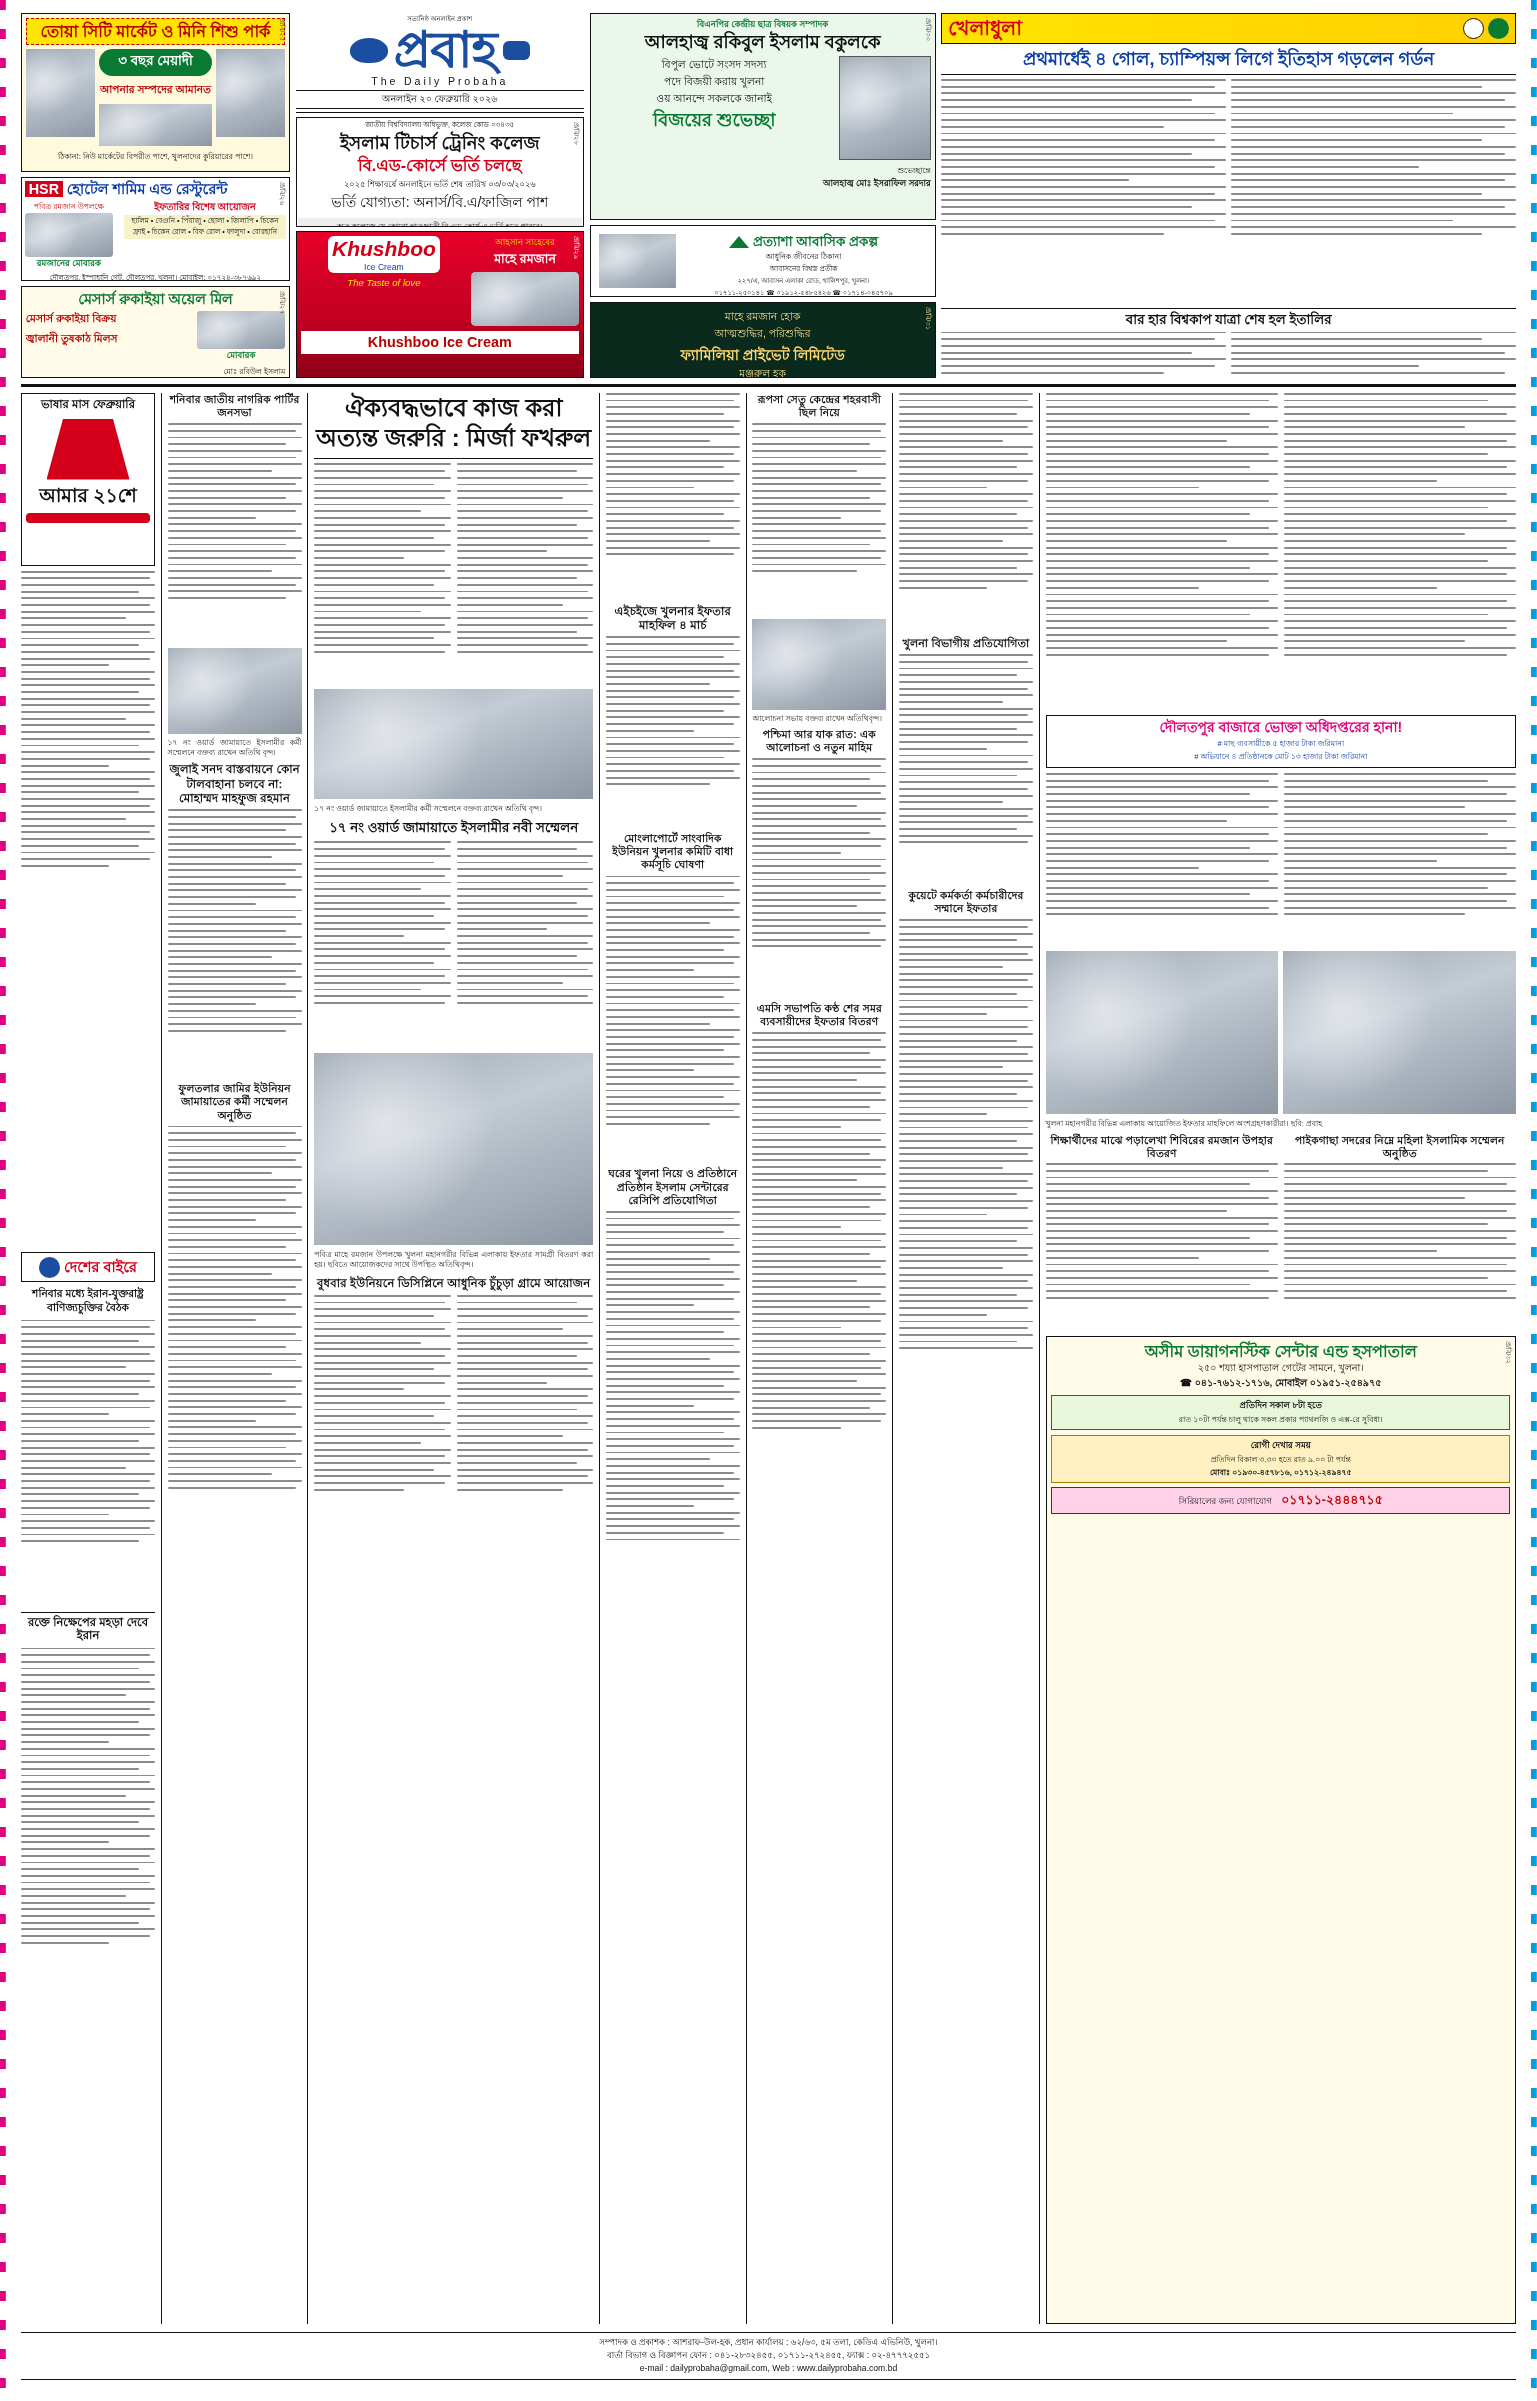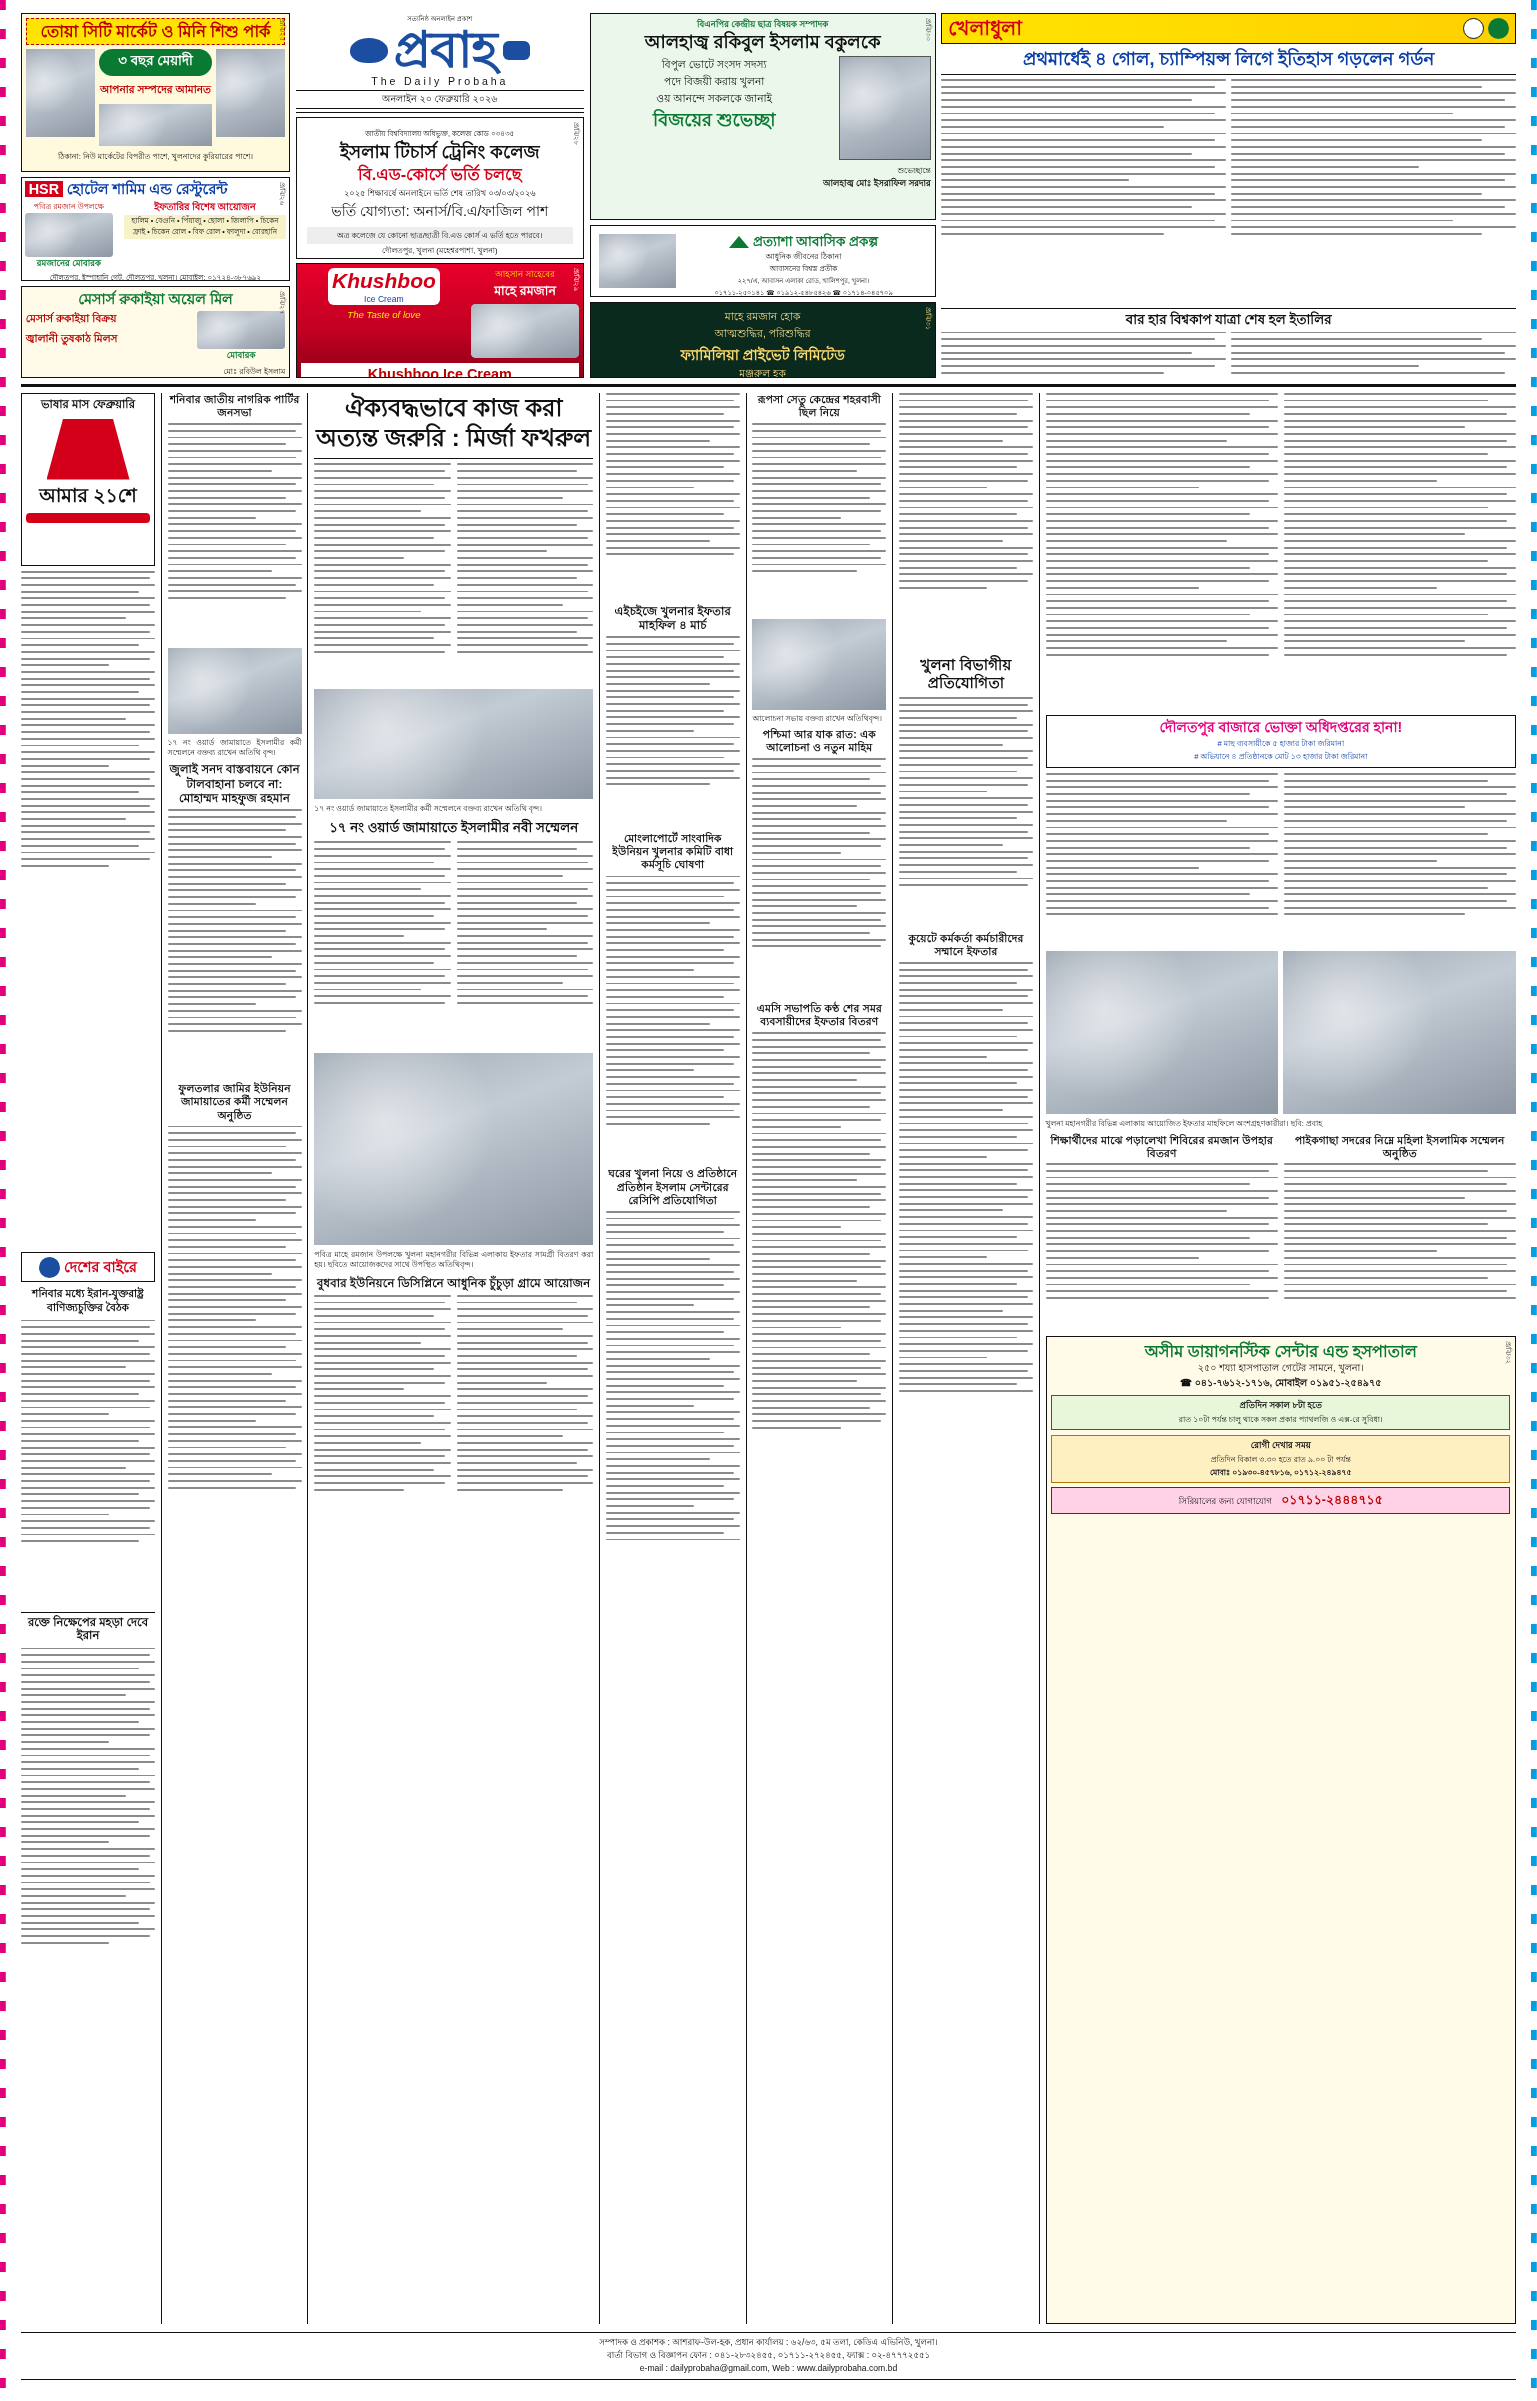--- a/index.html
+++ b/index.html
@@ -145,21 +145,21 @@
         <div style="font-size:6.7px;">সত্যনিষ্ঠ অনলাইন প্রকাশ</div>
         <div style="display:flex;align-items:center;justify-content:center;gap:5.8px;">
           <div style="width:38px;height:25px;background:#1b4ea0;border-radius:50% 50% 45% 45%;"></div>
           <div class="masthead-title">প্রবাহ</div>
           <div style="width:27px;height:19px;background:#1b4ea0;border-radius:5.8px;"></div>
         </div>
         <div class="masthead-sub">The Daily Probaha</div>
         <div style="font-size:9.6px;margin-top:2.9px;border-top:1px solid #111;border-bottom:1px solid #111;padding:1px 0;">অনলাইন ২০ ফেব্রুয়ারি ২০২৬</div>
       </div>
 
-      <div class="ad box" style="height:142px;border:1.9px solid #111;padding:10px;text-align:center;background:#fff;">
+      <div class="ad box" style="height:110px;border:1.9px solid #111;padding:1px;text-align:center;background:#fff;">
         <div style="font-size:7.2px;">জাতীয় বিশ্ববিদ্যালয় অধিভুক্ত, কলেজ কোড ০৩৪৩৫</div>
         <div class="ttl" style="font-size:18px;color:#111;margin-top:1.9px;">ইসলাম টিচার্স ট্রেনিং কলেজ</div>
         <div class="ttl" style="font-size:16.3px;color:#d4001a;margin-top:2.9px;">বি.এড-কোর্সে ভর্তি চলছে</div>
         <div style="font-size:8.2px;margin-top:2.9px;">২০২৫ শিক্ষাবর্ষে অনলাইনে ভর্তি শেষ তারিখ ০৩/০৩/২০২৬</div>
         <div style="font-size:14px;">ভর্তি যোগ্যতা: অনার্স/বি.এ/ফাজিল পাশ</div>
         <div style="font-size:7.7px;margin-top:2.9px;background:#eee;padding:1.9px;">অত্র কলেজে যে কোনো ছাত্র/ছাত্রী বি.এড কোর্স এ ভর্তি হতে পারবে।</div>
         <div style="font-size:7.7px;">দৌলতপুর, খুলনা (মহেশ্বরপাশা, খুলনা)</div>
         <div style="font-size:9.6px;font-weight:bold;margin-top:1.9px;">মোবাইল- ০১৭১১-৯৬৫২৭০, ০১৯১১-৫৭৬৪২৬</div>
         <span class="side-code">প্র/বি/২৮</span>
       </div>
@@ -1108,21 +1108,21 @@
             <div class="ln s1"></div>
             <div class="ln s4"></div>
             <div class="ln s1"></div>
             <div class="ln s2"></div>
         <div class="ln s1"></div>
             <div class="ln s3"></div>
             <div class="ln s1"></div>
             <div class="ln s2"></div>
             <div class="ln s5"></div>
       </div>
-      <div class="colhead" style="font-size:15px;margin-top:19px;">খুলনা বিভাগীয় প্রতিযোগিতা</div>
+      <div class="colhead" style="font-size:11px;">খুলনা বিভাগীয় প্রতিযোগিতা</div>
       <div class="lines" style="height:231px;overflow:hidden;">
         <div class="ln s1"></div>
             <div class="ln s2"></div>
             <div class="ln s1"></div>
             <div class="ln s3"></div>
             <div class="ln s1"></div>
         <div class="ln s2"></div>
             <div class="ln s1"></div>
             <div class="ln s4"></div>
             <div class="ln s1"></div>

